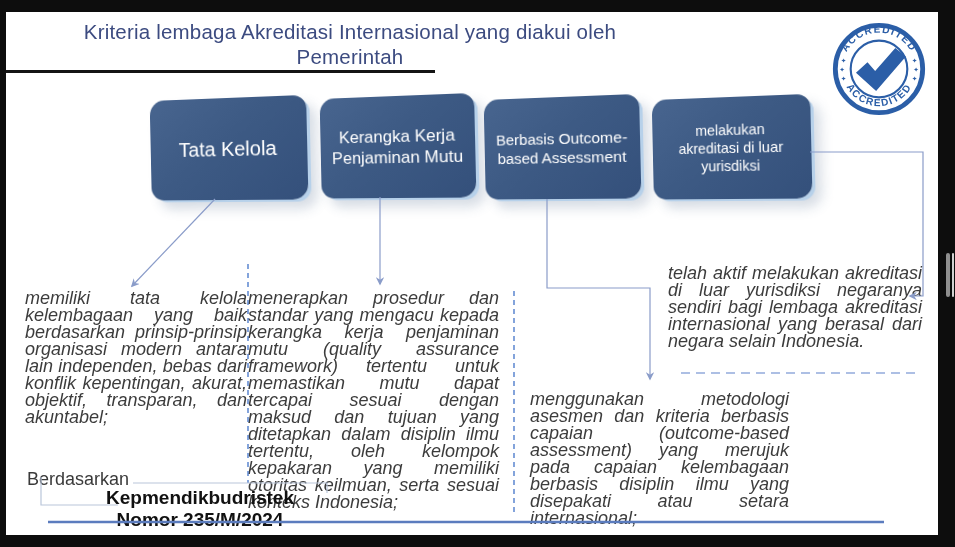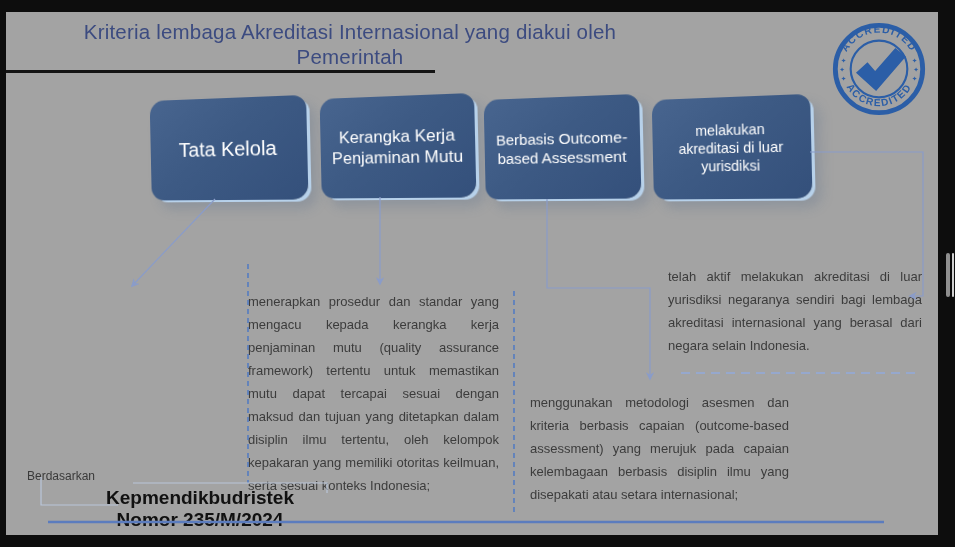--- a/index.html
+++ b/index.html
@@ -1,18 +1,18 @@
 <!DOCTYPE html>
 <html><head>
 <meta charset="utf-8">
 <style>
   * { margin:0; padding:0; box-sizing:border-box; }
   html,body { width:955px; height:547px; background:#000; overflow:hidden;
               font-family:"Liberation Sans", sans-serif; }
-  .stage { position:relative; width:955px; height:547px; background:#a3a3a3; }
+  .stage { position:relative; width:955px; height:547px; background:#ffffff; }
 
   
   .frame { position:absolute; background:#0d0d0d; z-index:50; }
   .frame-top    { left:0; top:0;   width:955px; height:12px; }
   .frame-bottom { left:0; top:535px; width:955px; height:12px; }
   .frame-left   { left:0; top:0;   width:6px;   height:547px; }
   .frame-right  { left:938px; top:0; width:17px; height:547px; }
 
   .scrollbar { position:absolute; z-index:60; border-radius:2px; }
   .scrollbar-thumb { left:946px; top:253px; width:4px; height:44px; background:#8f8f8f; }
@@ -33,29 +33,29 @@
             border-radius:15px 13px 15px 13px;
             transform:perspective(430px) rotateY(-8deg) rotate(-1.3deg);
             box-shadow:4px 3px 0 -1px #b7d1ea, 9px 9px 12px rgba(70,95,130,0.22); }
   .banner-1 { left:148px; top:98px;  width:158px; font-size:20px; }
   .banner-2 { left:318px; top:96px;  width:156px; font-size:17px; padding:0 10px; }
   .banner-3 { left:482px; top:97px;  width:157px; font-size:15.5px; padding:0 6px; }
   .banner-4 { left:650px; top:97px;  width:160px; font-size:14.5px; padding:0 14px; }
   .banner .lbl { line-height:1.25; }
 
   
-  .note { position:absolute; color:#3c3c3c; font-size:13px; line-height:23px;
-          text-align:justify; }
+  .note { position:absolute; color:#3c3c3c; font-size:18px; line-height:17px;
+          text-align:justify;font-style:italic; }
   .note-1 { left:25px;  top:290px; width:222px; }
   .note-2 { left:248px; top:290px; width:251px; }
   .note-3 { left:530px; top:391px; width:259px; }
   .note-4 { left:668px; top:265px; width:254px; }
 
   
-  .footer-label { position:absolute; left:27px; top:469px; font-size:12px;
+  .footer-label { position:absolute; left:27px; top:469px; font-size:18px;
                   color:#3a3a3a; }
   .footer-ref { position:absolute; left:75px; top:487px; width:250px;
                 text-align:center; font-size:19px; font-weight:bold; color:#111; }
 
   svg.overlay { position:absolute; left:0; top:0; width:955px; height:547px;
                 z-index:10; pointer-events:none; }
   .content { position:absolute; inset:0; z-index:5; }
 </style>
 </head>
 <body>
@@ -96,20 +96,21 @@
     <div class="banner banner-2">
       <span class="lbl">Kerangka Kerja Penjaminan Mutu</span>
     </div>
     <div class="banner banner-3">
       <span class="lbl">Berbasis Outcome-based Assessment</span>
     </div>
     <div class="banner banner-4">
       <span class="lbl">melakukan akreditasi di luar yurisdiksi</span>
     </div>
 
+    <div class="note note-1">memiliki tata kelola kelembagaan yang baik berdasarkan prinsip-prinsip organisasi modern antara lain independen, bebas dari konflik kepentingan, akurat, objektif, transparan, dan akuntabel;</div>
     <div class="note note-2">menerapkan prosedur dan standar yang mengacu kepada kerangka kerja penjaminan mutu (quality assurance framework) tertentu untuk memastikan mutu dapat tercapai sesuai dengan maksud dan tujuan yang ditetapkan dalam disiplin ilmu tertentu, oleh kelompok kepakaran yang memiliki otoritas keilmuan, serta sesuai konteks Indonesia;</div>
     <div class="note note-3">menggunakan metodologi asesmen dan kriteria berbasis capaian (outcome-based assessment) yang merujuk pada capaian kelembagaan berbasis disiplin ilmu yang disepakati atau setara internasional;</div>
     <div class="note note-4">telah aktif melakukan akreditasi di luar yurisdiksi negaranya sendiri bagi lembaga akreditasi internasional yang berasal dari negara selain Indonesia.</div>
 
     <div class="footer-label">Berdasarkan</div>
     <div class="footer-ref">Kepmendikbudristek Nomor 235/M/2024</div>
   </div>
 
   <svg class="overlay">
     <defs>

